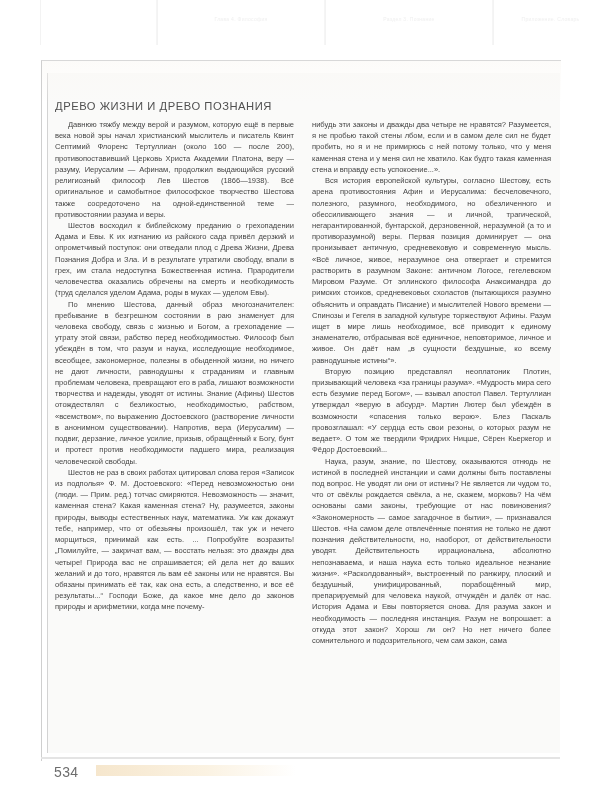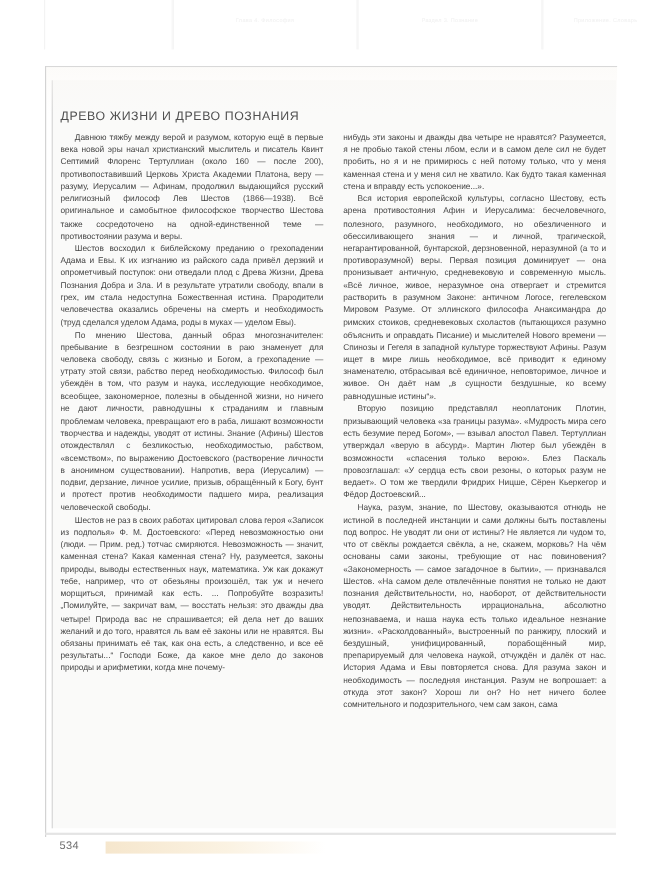--- a/index.html
+++ b/index.html
@@ -136,21 +136,21 @@
     position: absolute;
     left: 41px;
     top: 762px;
     width: 519px;
     height: 20px;
   }
   .page-number {
     position: absolute;
     left: 13px;
     top: 2px;
-    font-size: 10px;
+    font-size: 14px;
     color: #6d6d6d;
     font-family: "Liberation Sans", sans-serif;
     letter-spacing: .4px;
   }
   .footer-band {
     position: absolute;
     left: 55px;
     top: 3px;
     width: 200px;
     height: 11px;

